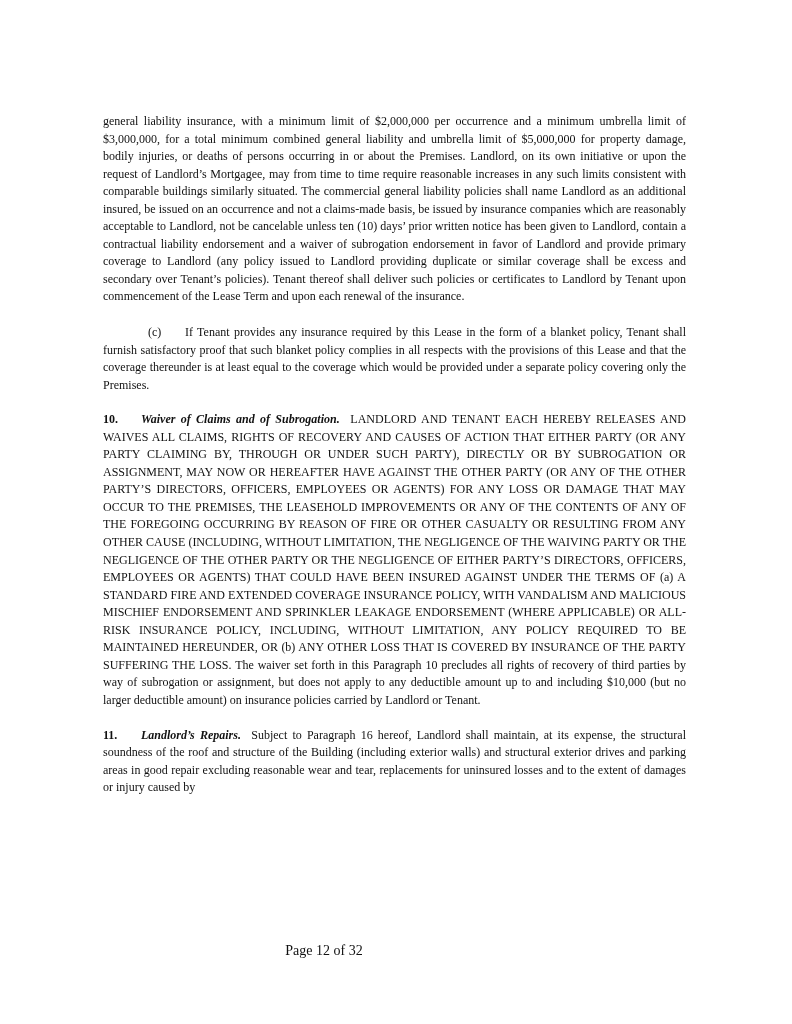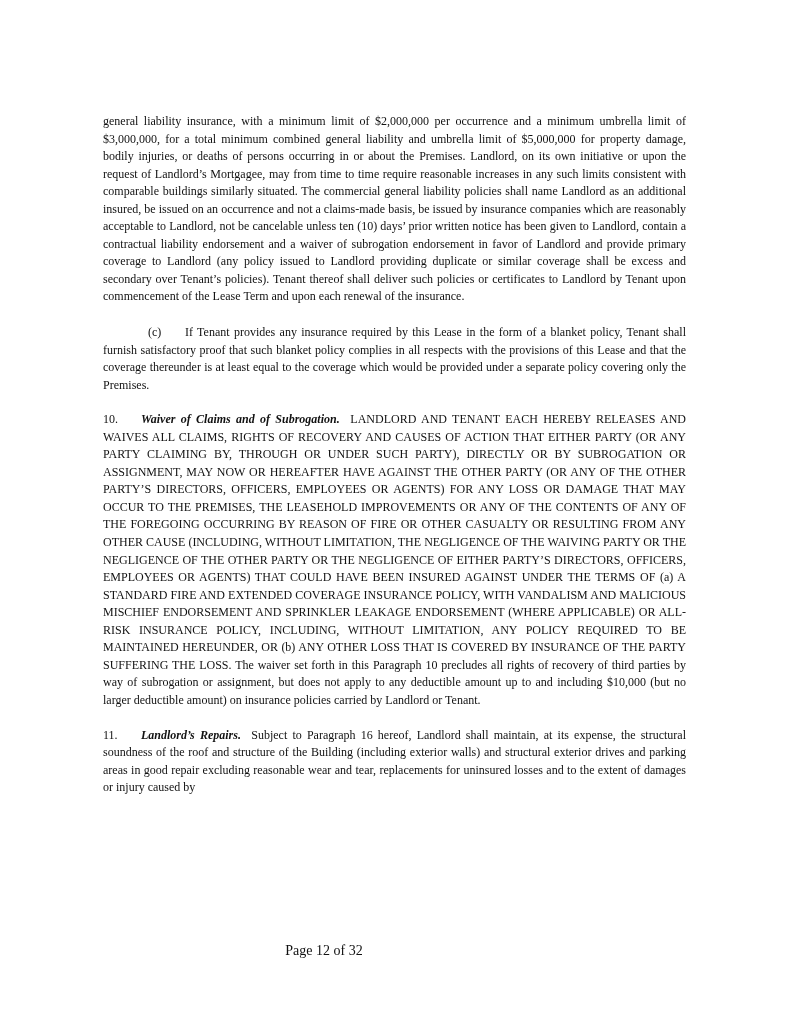--- a/index.html
+++ b/index.html
@@ -16,21 +16,21 @@
     margin: 0;
     font-size: 12px;
     line-height: 17.55px;
     text-align: justify;
     text-align-last: left;
   }
   .p1 { margin-bottom: 18px; }
   .p2 { text-indent: 45px; margin-bottom: 17px; font-family: Liberation Serif, serif; }
   .p2 .num { display: inline-block; width: 37px; text-indent: 0; }
   .p3 { margin-bottom: 17px; }
-  .sec-num { font-weight: normal; display: inline-block; width: 38px; }
+  .sec-num { font-weight: bold; display: inline-block; width: 38px; }
   .sec-title { font-weight: bold; font-style: italic; }
   .ref { }
   .footer {
     position: absolute; left: 0; width: 648px; top: 943px;
     text-align: center; font-size: 14px; color: #111;
     font-family: "Liberation Serif", serif;
   }
 </style>
 </head>
 <body>

